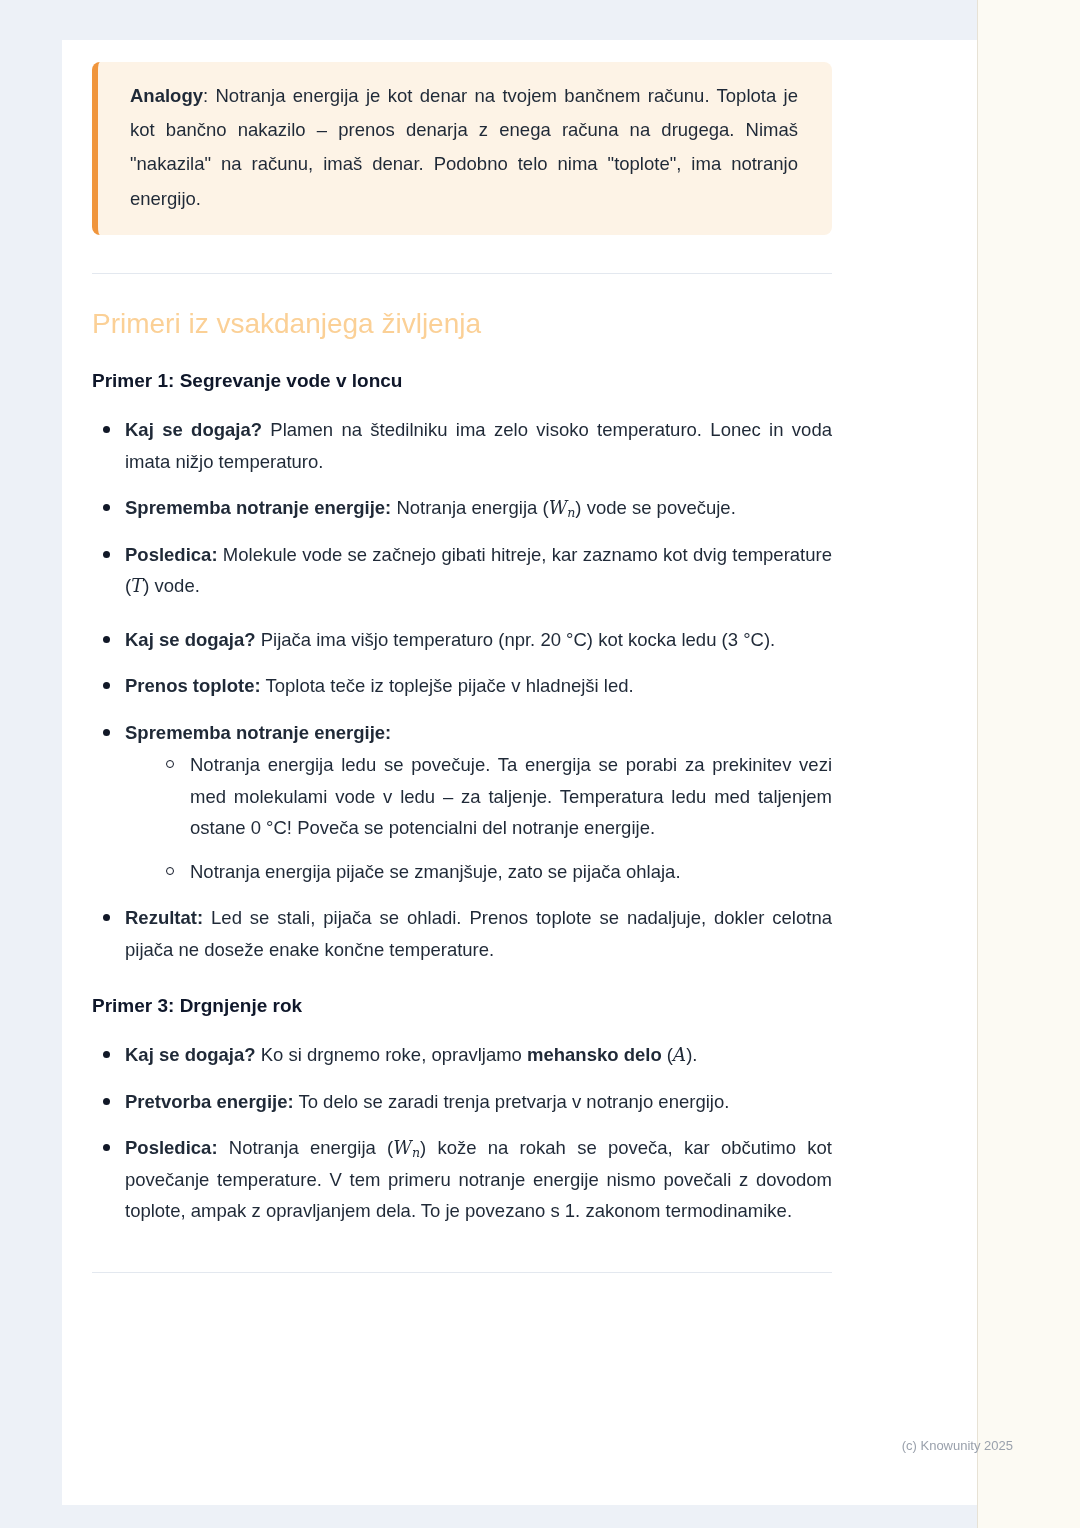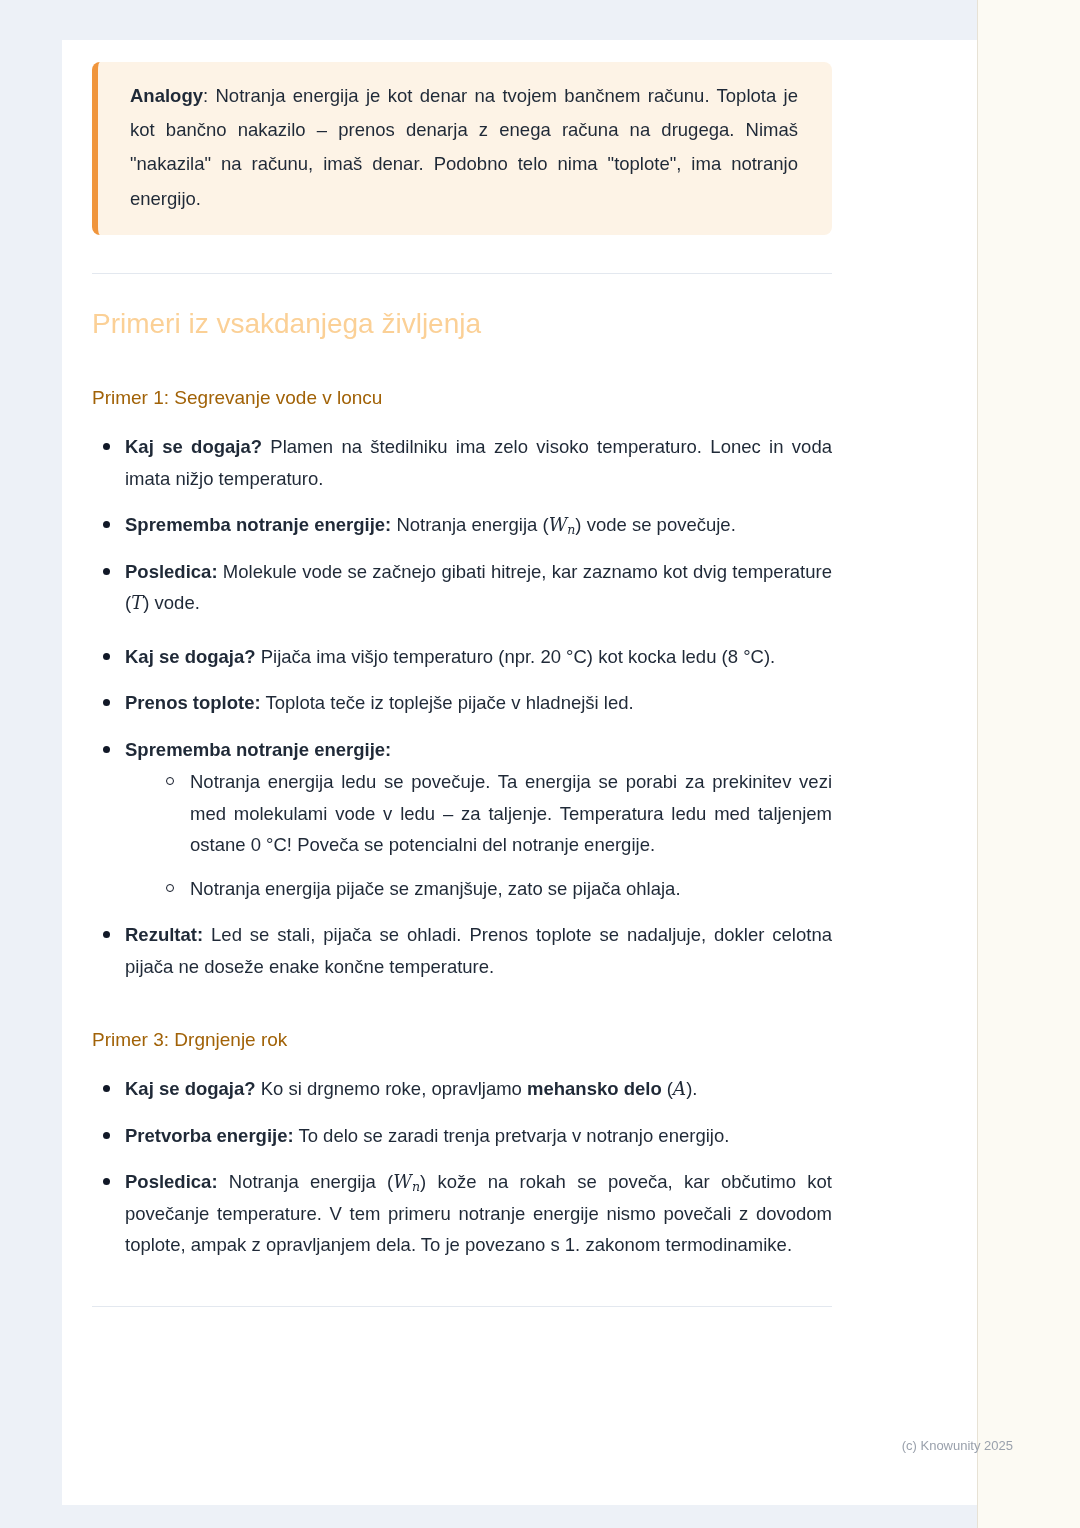--- a/index.html
+++ b/index.html
@@ -34,22 +34,22 @@
     margin-top: 38px;
   }
   hr.divider.bottom { margin-top: 45px; }
 
   h1.section-title {
     margin-top: 34px;
     font-size: 28px; font-weight: 400; line-height: 1.15;
     color: var(--title, #fbd096);
   }
   h2.example-heading {
-    margin-top: 47px;
-    font-size: 19px; font-weight: 400; color: #a16207;
+    margin-top: 30px;
+    font-size: 19px; font-weight: 700; color: #0f172a;
   }
 
   ul.blist { list-style: none; margin-top: 22px; }
   ul.blist > li { position: relative; padding-left: 33px; margin-bottom: 15px;
     font-size: 18.5px; line-height: 1.7; text-align: justify; }
   .dot {
     position: absolute; left: 11px; top: 12px; width: 7px; height: 7px;
     border-radius: 50%; background: #111827;
   }
   ul.sublist { list-style: none; margin: 1px 0 6px 32px; }
@@ -97,21 +97,21 @@
       </li>
       <li>
         <span class="dot"></span>
         <strong class="lead">Posledica:</strong><span> Molekule vode se začnejo gibati hitreje, kar zaznamo kot dvig temperature (</span><i class="math">T</i><span>) vode.</span>
       </li>
     </ul>
 
     <ul class="blist">
       <li>
         <span class="dot"></span>
-        <strong class="lead">Kaj se dogaja?</strong><span> Pijača ima višjo temperaturo (npr. 20 °C) kot kocka ledu (8 °C).</span>
+        <strong class="lead">Kaj se dogaja?</strong><span> Pijača ima višjo temperaturo (npr. 20 °C) kot kocka ledu (3 °C).</span>
       </li>
       <li>
         <span class="dot"></span>
         <strong class="lead">Prenos toplote:</strong><span> Toplota teče iz toplejše pijače v hladnejši led.</span>
       </li>
       <li>
         <span class="dot"></span>
         <strong class="lead">Sprememba notranje energije:</strong>
         <ul class="sublist">
           <li>

